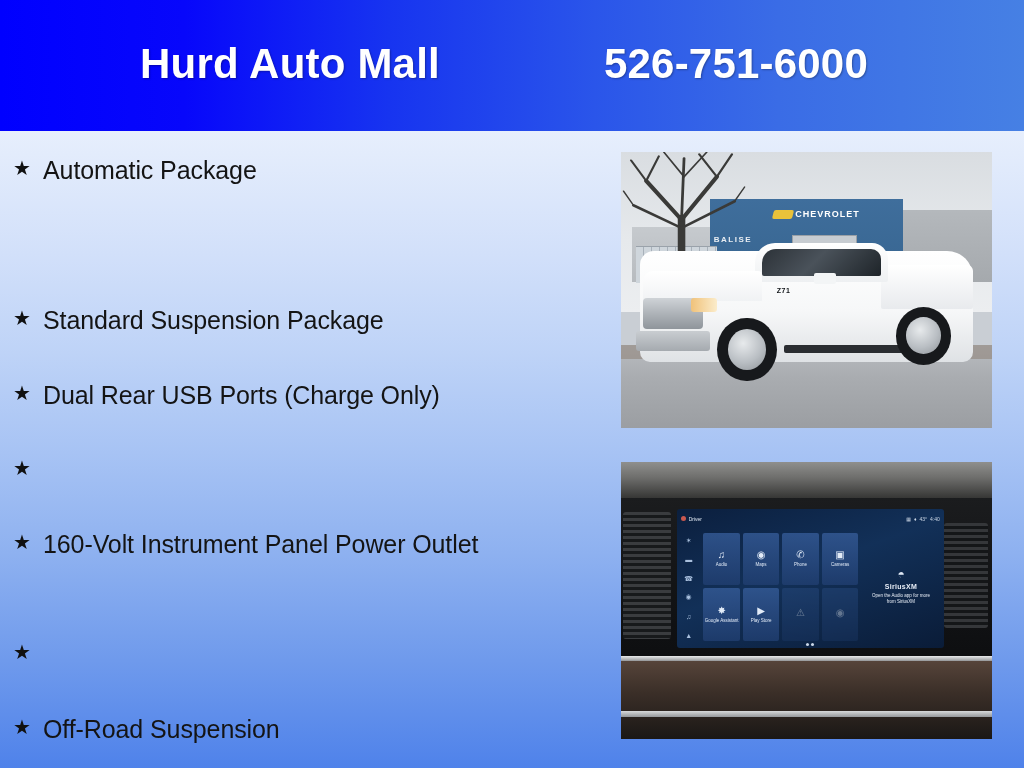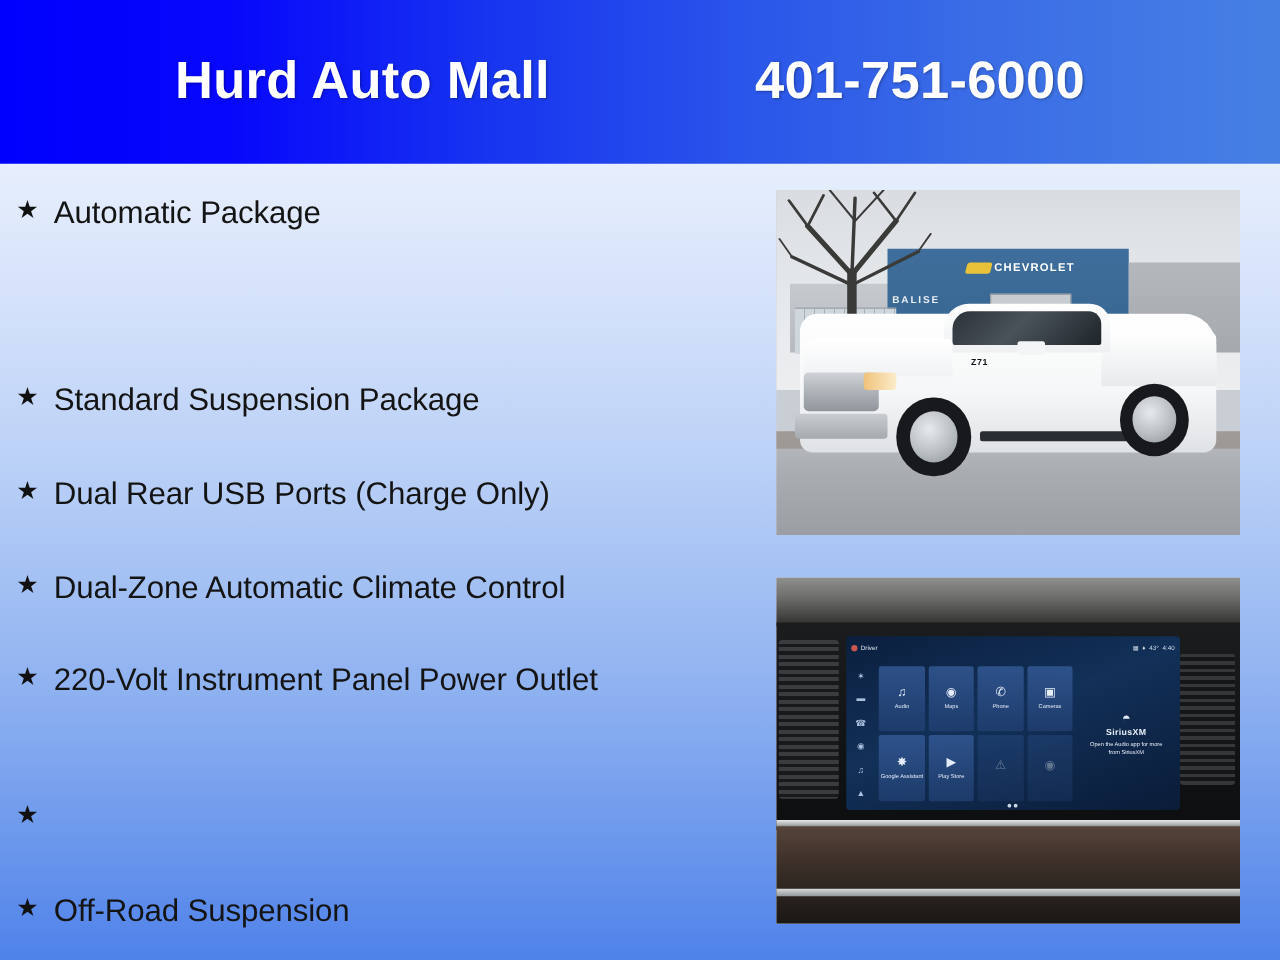--- a/index.html
+++ b/index.html
@@ -490,21 +490,21 @@
   }
 </style>
 </head>
 <body>
 
 <div class="slide">
 
   <div class="header">
     <div class="header-inner">
       <div class="dealer-name">Hurd Auto Mall</div>
-      <div class="dealer-phone">401-751-6000</div>
+      <div class="dealer-phone">526-751-6000</div>
     </div>
   </div>
 
   <ul class="feature-list">
 
     <li class="feature-item r0">
       <span class="bullet-star">★</span>
       <span class="feature-text">Automatic Package</span>
     </li>
 
@@ -514,26 +514,25 @@
       <span class="feature-text">Standard Suspension Package</span>
     </li>
 
     <li class="feature-item r3">
       <span class="bullet-star">★</span>
       <span class="feature-text">Dual Rear USB Ports (Charge Only)</span>
     </li>
 
     <li class="feature-item r4">
       <span class="bullet-star">★</span>
-      <span class="feature-text">Dual-Zone Automatic Climate Control</span>
     </li>
 
     <li class="feature-item r5">
       <span class="bullet-star">★</span>
-      <span class="feature-text" style="max-width:440px;">220-Volt Instrument Panel Power Outlet</span>
+      <span class="feature-text" style="max-width:440px;">160-Volt Instrument Panel Power Outlet</span>
     </li>
 
     <li class="feature-item r6">
       <span class="bullet-star">★</span>
     </li>
 
     <li class="feature-item r7">
       <span class="bullet-star">★</span>
       <span class="feature-text">Off-Road Suspension</span>
     </li>

